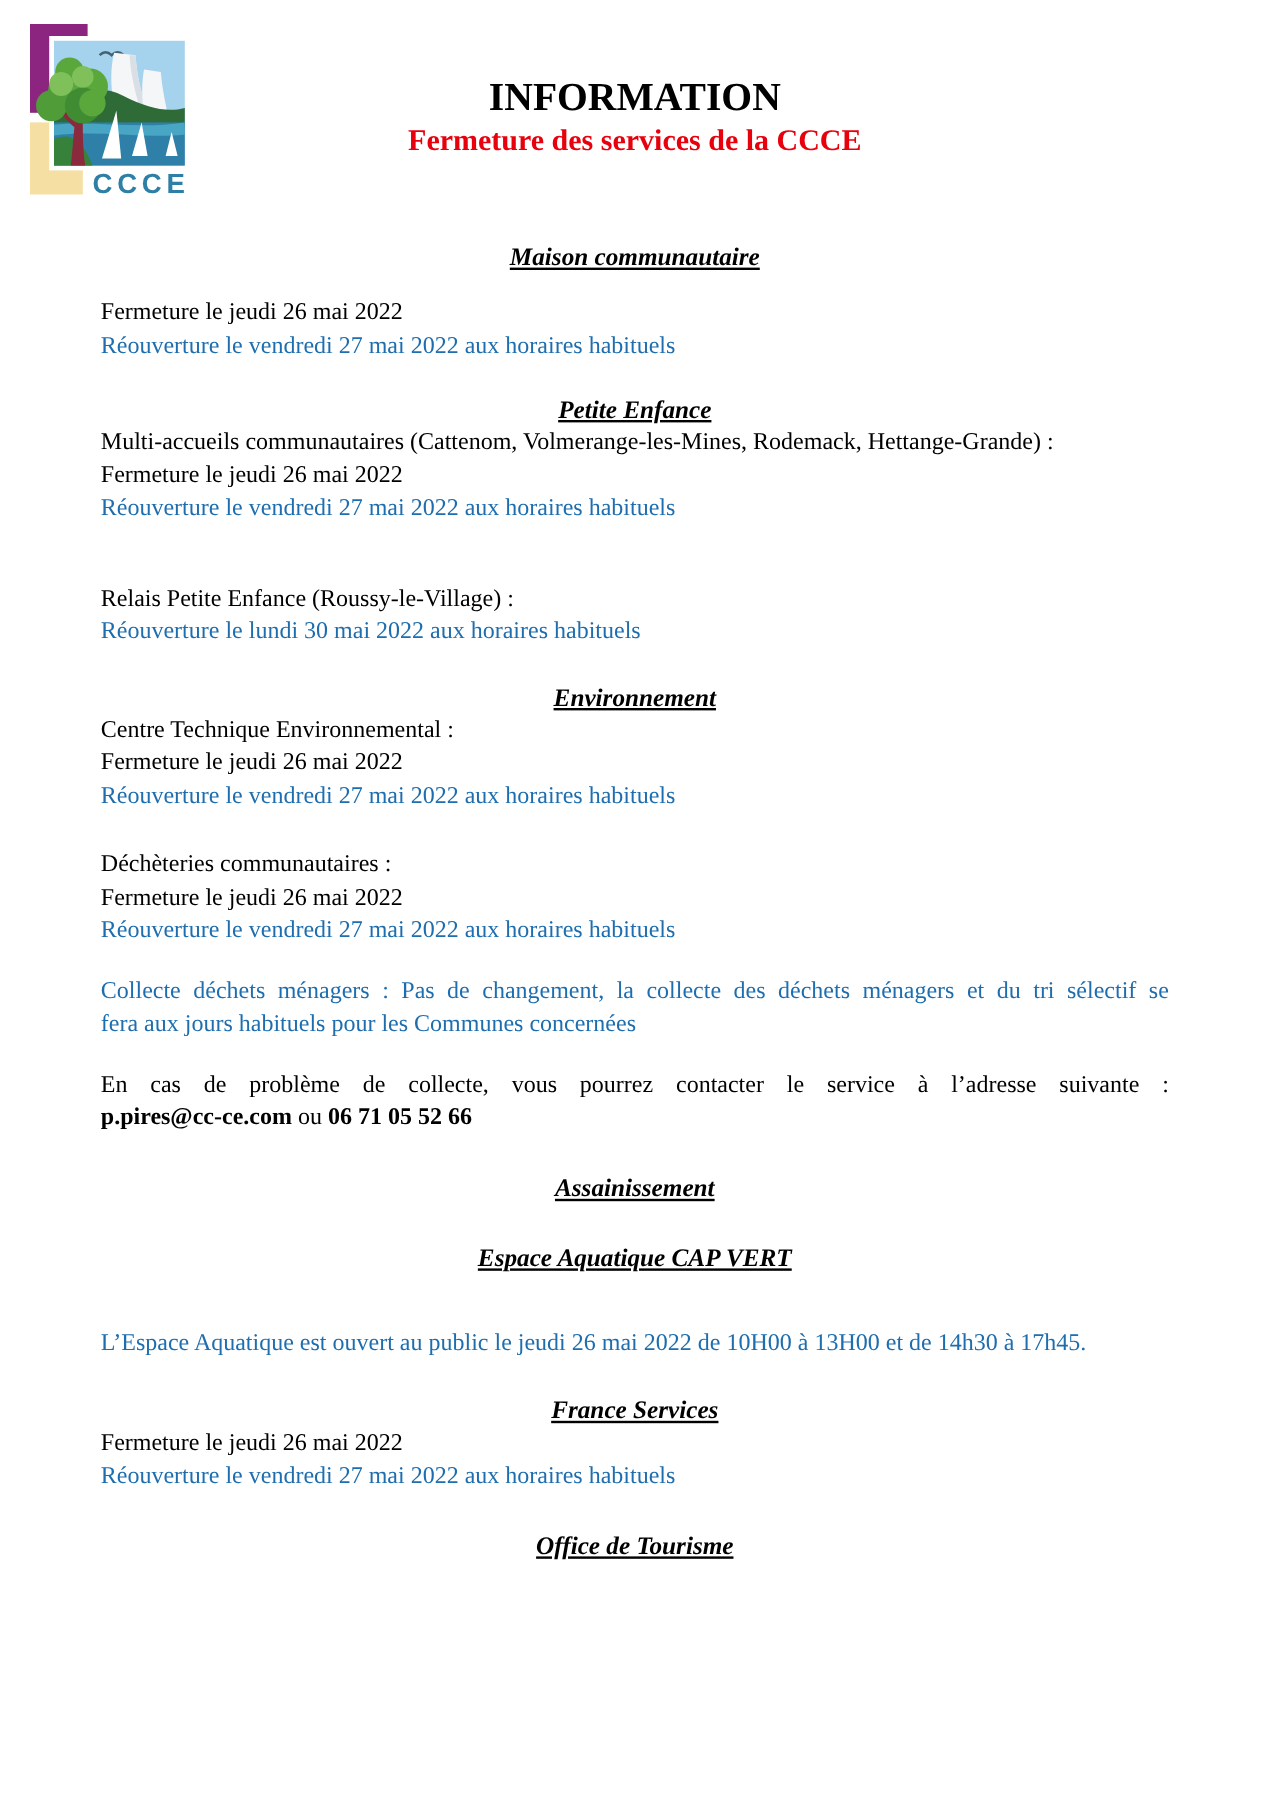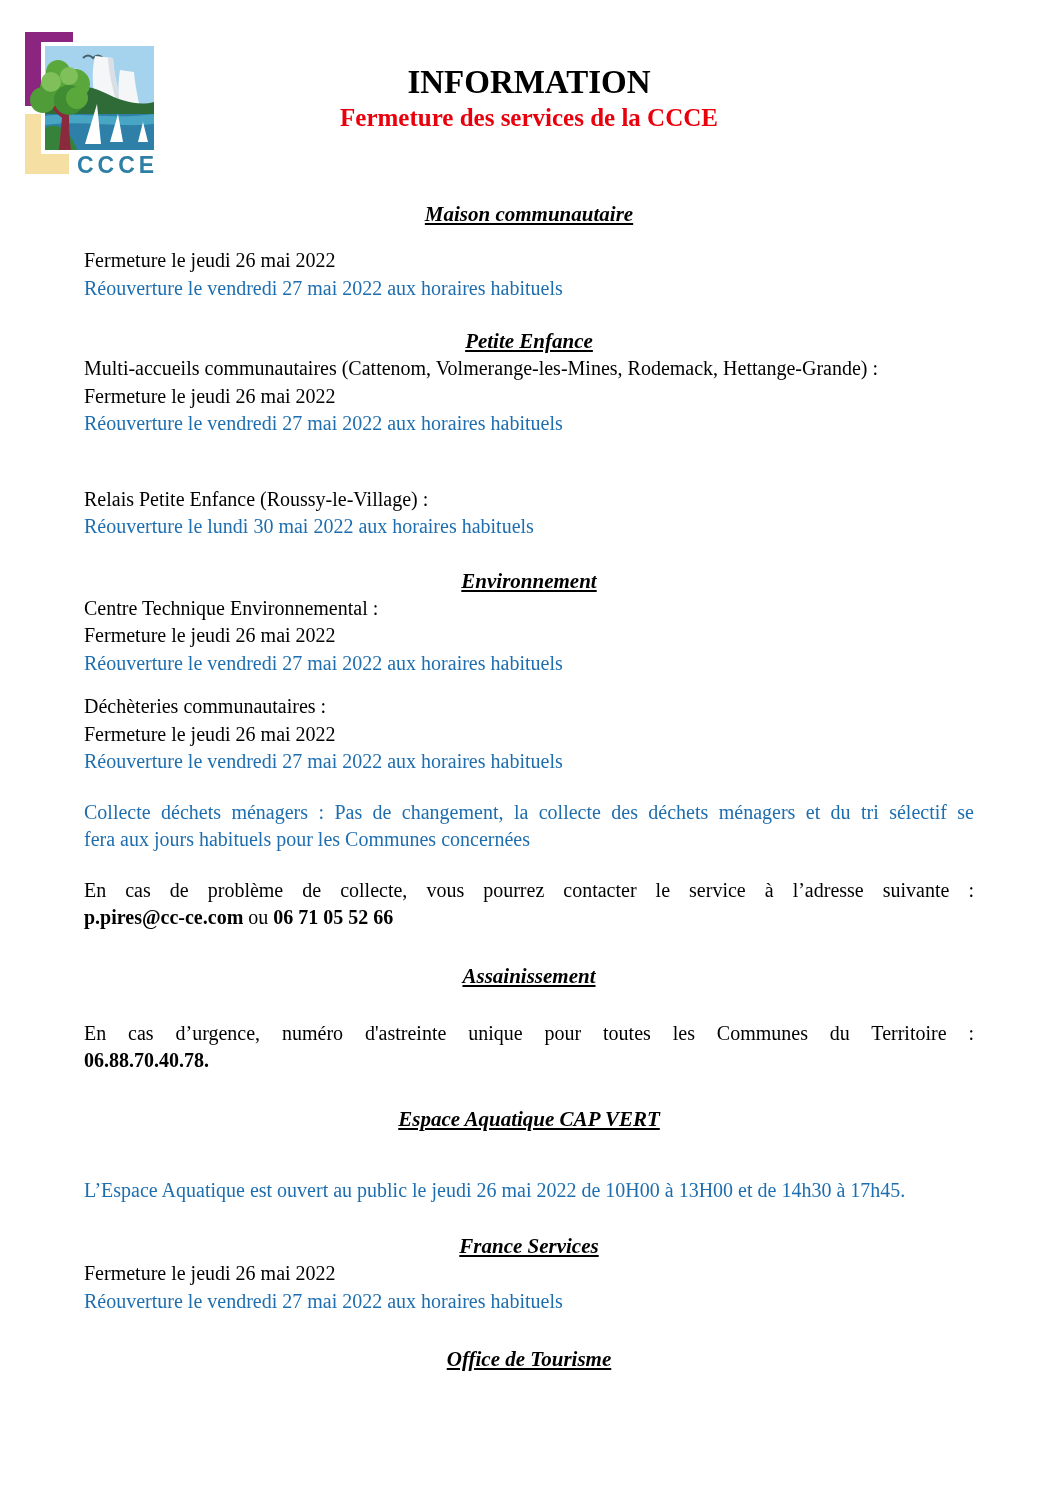--- a/index.html
+++ b/index.html
@@ -3,21 +3,21 @@
 <meta charset="utf-8">
 <style>
   html,body { margin:0; padding:0; background:#ffffff; }
   body {
     width:1058px; height:1497px; position:relative; overflow:hidden;
     font-family:"Liberation Serif","DejaVu Serif",serif;
     font-size:20px; color:#000000;
     --blue:#1E6EAF; --red:#E8000D;
   }
   .content { padding:0 84px; }
-  .logo { position:absolute; left:25px; top:24px; width:140px; height:150px; }
+  .logo { position:absolute; left:25px; top:12px; width:140px; height:150px; }
   .doc-title {
     text-align:center; font-weight:bold; font-size:33px; line-height:40px; margin-top:62px;
   }
   .doc-subtitle {
     text-align:center; font-weight:bold; font-size:25px; line-height:32px; color:var(--red);
   }
   .section-title {
     text-align:center; font-weight:bold; font-style:italic; text-decoration:underline;
     font-size:21px; line-height:28px; margin:0;
   }
@@ -26,21 +26,21 @@
   .bold { font-weight:bold; }
   .nowrap { white-space:nowrap; }
   .justify-line { text-align:justify; text-align-last:justify; }
   sup { font-size:13px; line-height:0; }
   
   .mt-first-section { margin-top:66px; }
   .mt-after-title   { margin-top:19px; }
   .m-pe-title  { margin-top:25px; }
   .m-relais    { margin-top:48px; }
   .m-env-title { margin-top:26px; }
-  .m-dech      { margin-top:16px; }
+  .m-dech      { margin-top:30px; }
   .m-collecte  { margin-top:23px; }
   .m-contact   { margin-top:23px; }
   .m-ass-title { margin-top:30px; }
   .m-urgence   { margin-top:30px; }
   .m-aqua-title{ margin-top:30px; }
   .m-aqua-line { margin-top:44px; }
   .m-fs-title  { margin-top:28px; }
   .m-off-title { margin-top:30px; }
   .m-off-para  { margin-top:29px; }
 </style>
@@ -125,24 +125,20 @@
     <p class="blue justify-line">Collecte déchets ménagers : Pas de changement, la collecte des déchets ménagers et du tri sélectif se</p>
     <p class="blue">fera aux jours habituels pour les Communes concernées</p>
   </div>
 
   <div class="m-contact">
     <p class="justify-line">En cas de problème de collecte, vous pourrez contacter le service à l’adresse suivante :</p>
     <p><span class="bold">p.pires@cc-ce.com</span><span> ou </span><span class="bold">06 71 05 52 66</span></p>
   </div>
 
   <p class="section-title m-ass-title">Assainissement</p>
-  <div class="m-urgence">
-    <p class="justify-line">En cas d’urgence, numéro d'astreinte unique pour toutes les Communes du Territoire :</p>
-    <p class="bold">06.88.70.40.78.</p>
-  </div>
 
   <p class="section-title m-aqua-title">Espace Aquatique CAP VERT</p>
   <p class="blue nowrap m-aqua-line">L’Espace Aquatique est ouvert au public le jeudi 26 mai 2022 de 10H00 à 13H00 et de 14h30 à 17h45.</p>
 
   <p class="section-title m-fs-title">France Services</p>
   <p>Fermeture le jeudi 26 mai 2022</p>
   <p class="blue">Réouverture le vendredi 27 mai 2022 aux horaires habituels</p>
 
   <p class="section-title m-off-title">Office de Tourisme</p>
 </div>

